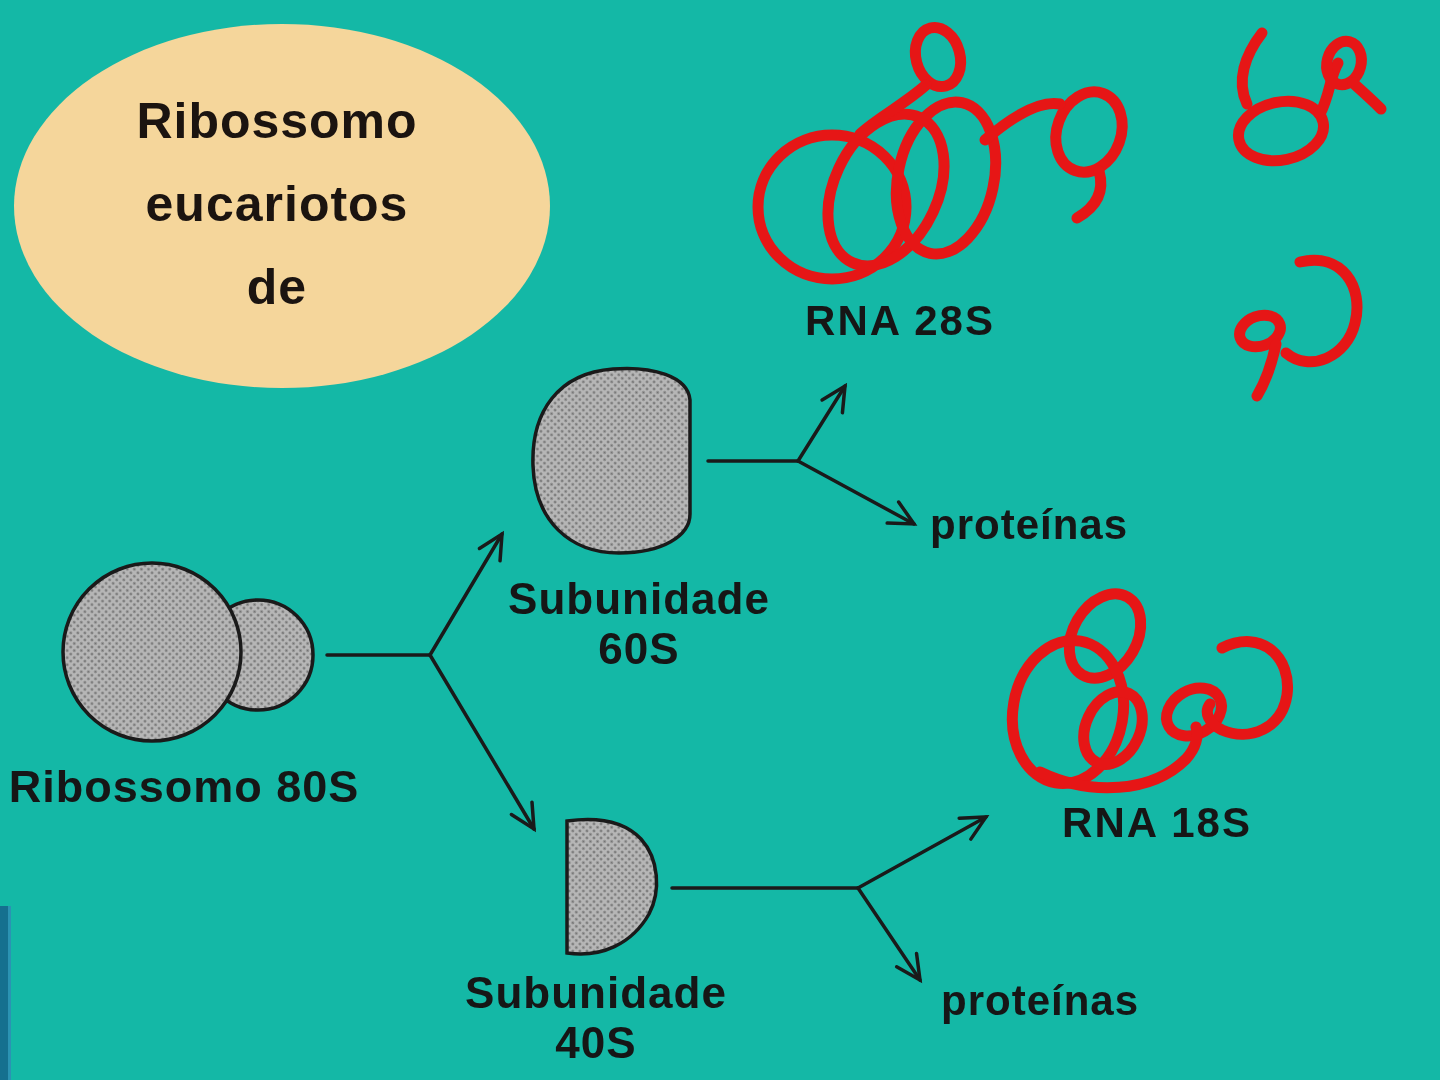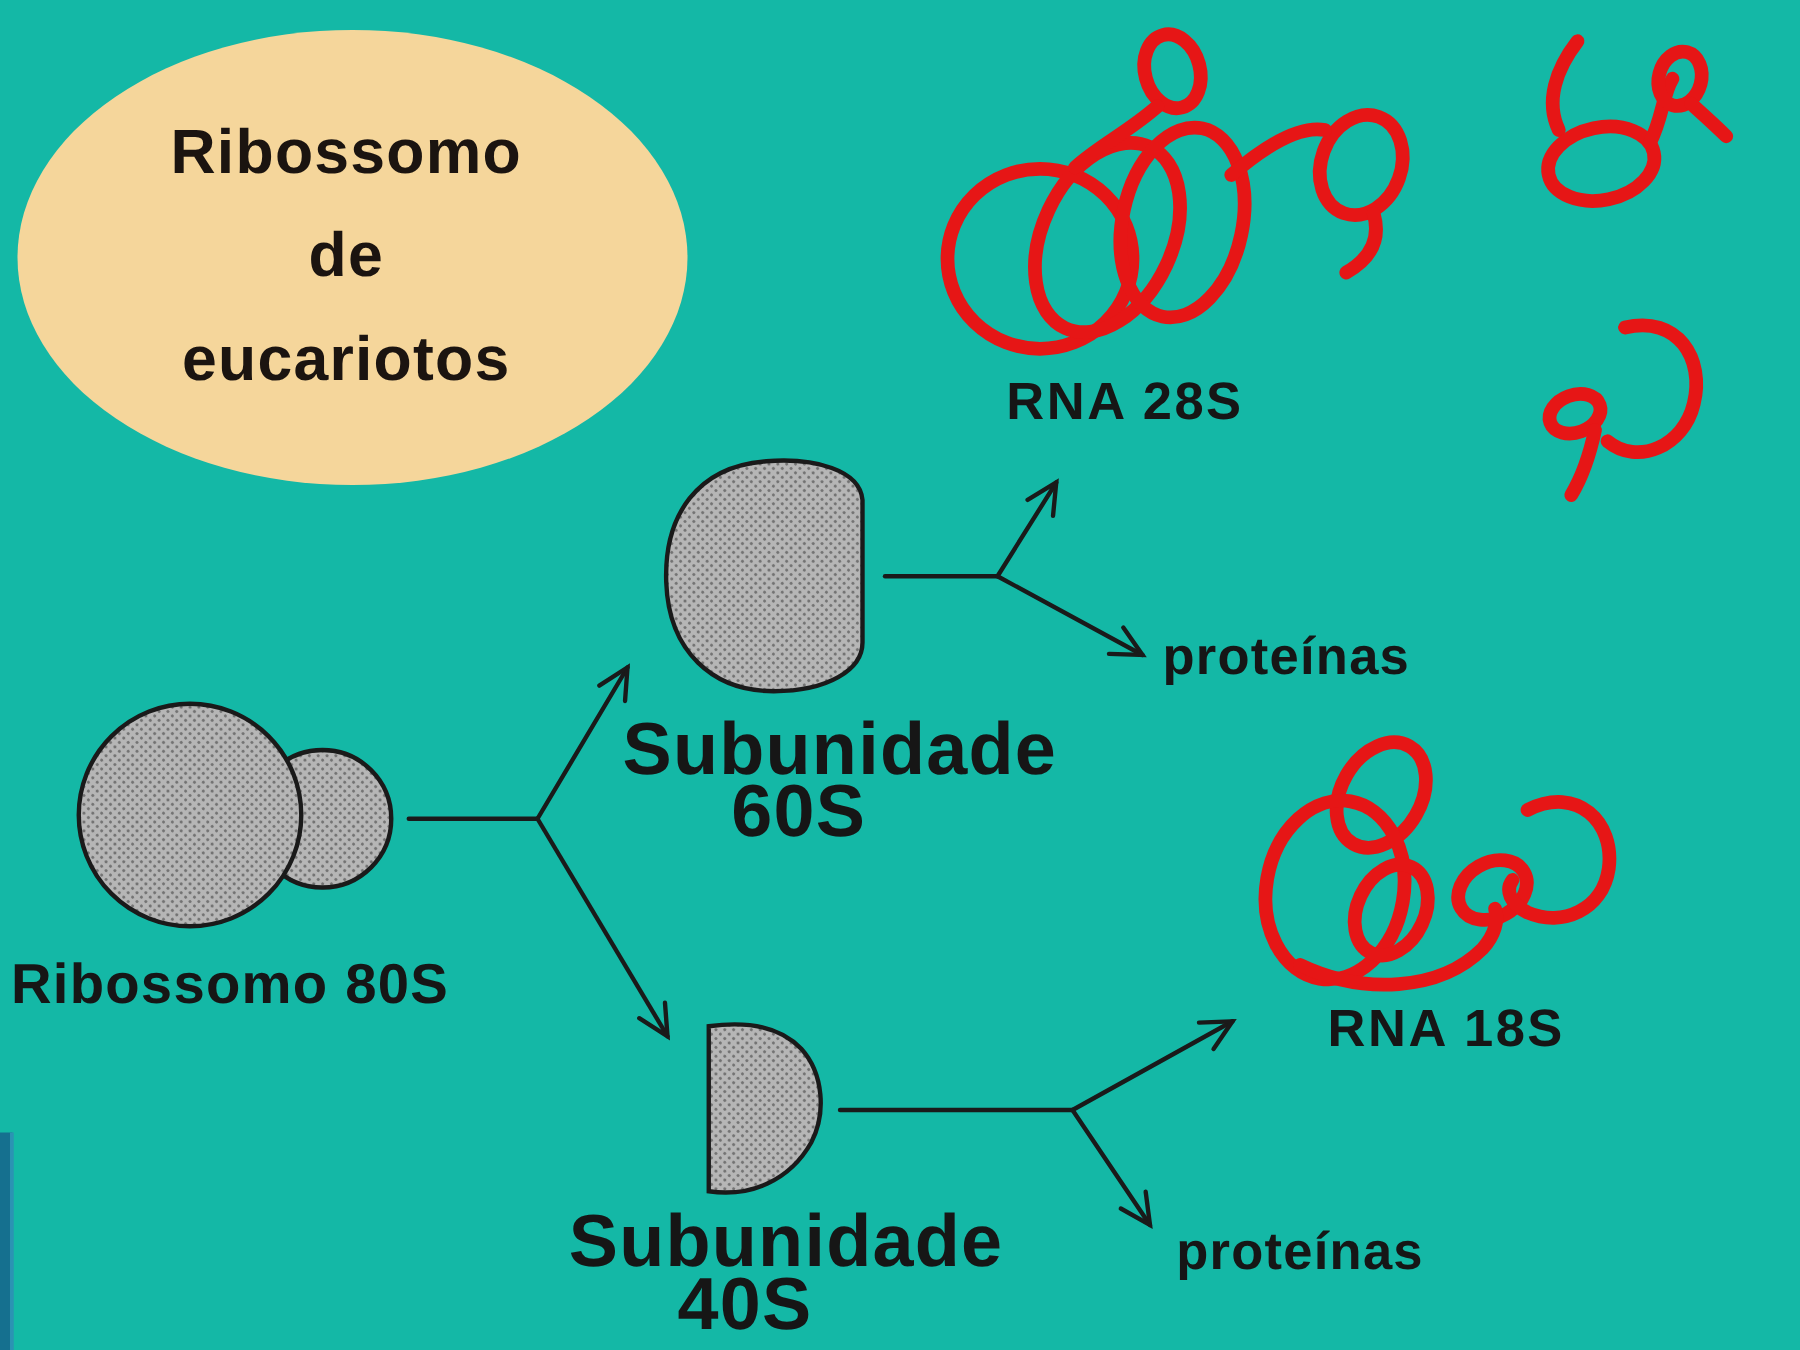--- a/index.html
+++ b/index.html
@@ -37,21 +37,21 @@
     text-align: center;
     font-size: 50px;
     font-weight: bold;
     color: #1b1410;
     line-height: 83px;
     letter-spacing: 1px;
   }
 
   .rna-label   { font-size: 42px; letter-spacing: 2px; }
   .node-label  { font-size: 45px; letter-spacing: 1px; }
-  .sub-label   { font-size: 59px; line-height: 50px; letter-spacing: 1px; text-align: center; }
+  .sub-label   { font-size: 44px; line-height: 50px; letter-spacing: 1px; text-align: center; }
   .prot-label  { font-size: 42px; letter-spacing: 1px; }
 </style>
 </head>
 <body>
 
 <div id="stage">
 
   <svg id="diagram-svg" width="1440" height="1080" viewBox="0 0 1440 1080">
     <defs>
       <pattern id="stip" width="5" height="5" patternUnits="userSpaceOnUse" patternTransform="rotate(45)">
@@ -145,22 +145,22 @@
       <ellipse cx="1194" cy="712" rx="29" ry="22" transform="rotate(-30 1194 712)"></ellipse>
       <path d="M 1222 648 C 1262 628, 1292 658, 1287 695
                C 1282 728, 1250 742, 1222 730
                C 1208 723, 1204 712, 1210 704"></path>
       <path d="M 1040 772 C 1090 796, 1152 793, 1186 759 C 1196 748, 1199 736, 1196 727"></path>
     </g>
   </svg>
 
   <div class="bubble-text">
     <div>Ribossomo</div>
+    <div>eucariotos</div>
     <div>de</div>
-    <div>eucariotos</div>
   </div>
 
   <div class="lbl node-label center" style="left:8px; top:762px; width:352px;">Ribossomo 80S</div>
 
   <div class="lbl sub-label center" style="left:498px; top:574px; width:282px;">
     <div>Subunidade</div>
     <div>60S</div>
   </div>
 
   <div class="lbl sub-label center" style="left:455px; top:968px; width:282px;">

